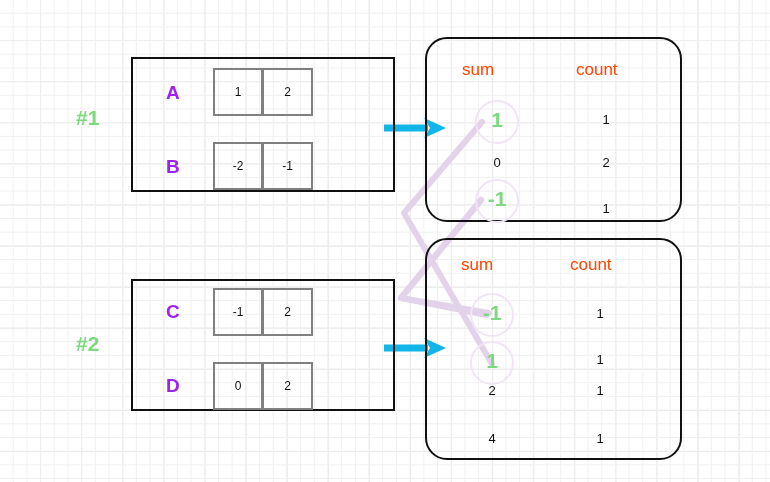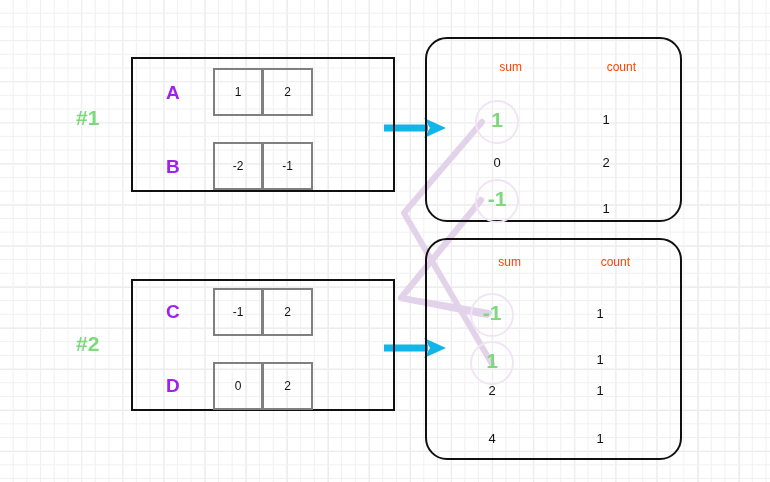--- a/index.html
+++ b/index.html
@@ -79,23 +79,23 @@
     position: absolute;
     border: 2px solid #101010;
     border-radius: 22px;
     box-sizing: border-box;
     background: transparent;
   }
   .agg-header {
     position: absolute;
     color: #ff4500;
     font-family: "Liberation Sans", sans-serif;
-    font-size: 12px;
+    font-size: 17px;
     font-weight: normal;
-    text-align: right;
+    text-align: left;
   }
   .agg-value {
     position: absolute;
     font-family: "Liberation Sans", sans-serif;
     font-size: 13px;
     color: #101010;
     text-align: center;
     width: 60px;
   }
   .agg-value.hl {

